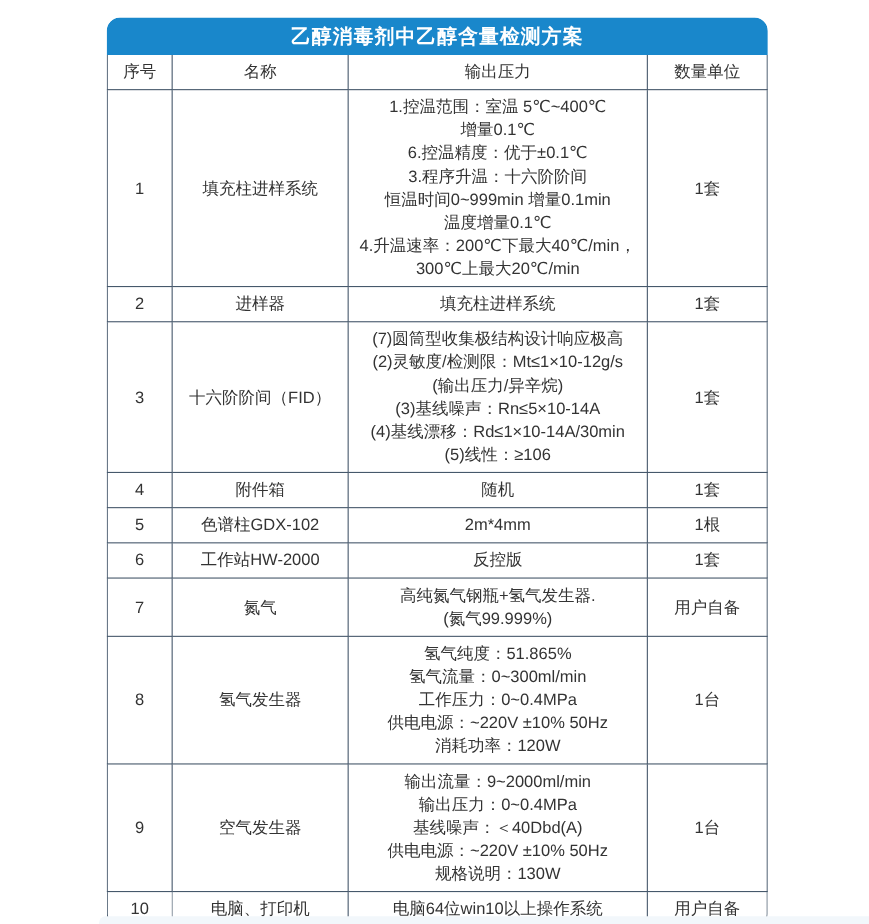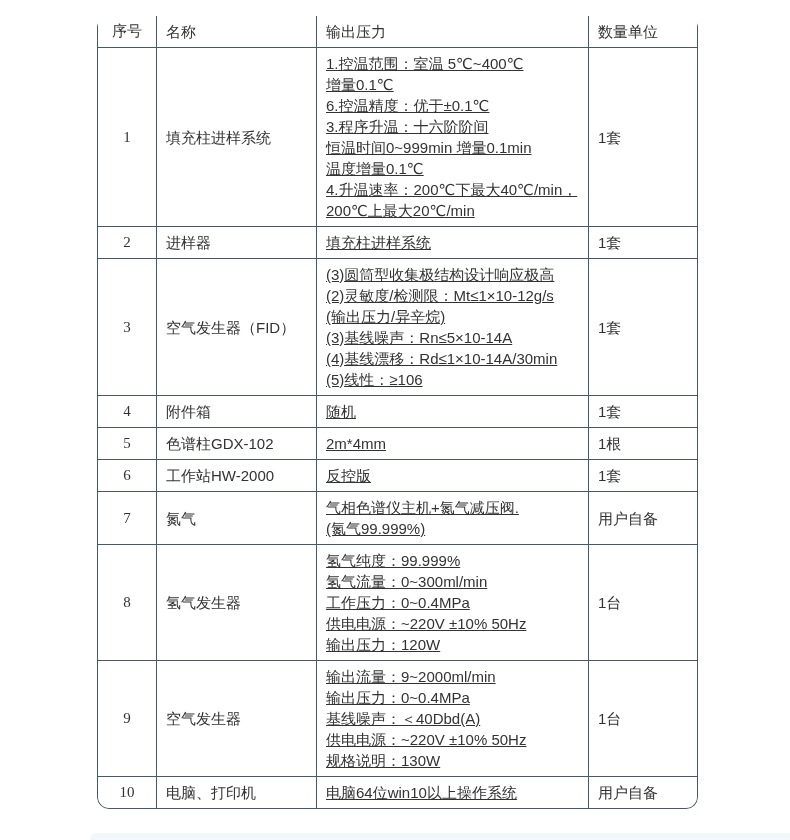--- a/index.html
+++ b/index.html
@@ -41,45 +41,48 @@
     border-collapse:separate;
     border-spacing:0;
     font-size:15px;
     line-height:21px;
   }
   .spec-table th,.spec-table td{
     border-right:1px solid var(--border);
     border-bottom:1px solid var(--border);
     padding:5px 9px;
     vertical-align:middle;
-    text-align:left;
+    text-align:center;
     font-weight:normal;
     overflow:hidden;
   }
   .spec-table th:first-child,.spec-table td:first-child{
     border-left:1px solid var(--border);
   }
   .spec-table thead th{border-top:none;}
-  .spec-table .col-no{text-align:center;font-family:Liberation Serif, serif;}
+  .spec-table .col-no{text-align:center;}
   .spec-table tbody tr:last-child td:first-child{border-bottom-left-radius:12px;}
   .spec-table tbody tr:last-child td:last-child{border-bottom-right-radius:12px;}
   .cell-name{white-space:nowrap;}
-  .spec-line{white-space:nowrap;text-decoration:underline;}
+  .spec-line{white-space:nowrap;}
   .bottom-strip{
     position:absolute;
     left:90px;right:0;
     top:833px;height:7px;
     background:#f2f7fb;
     border-top-left-radius:6px;
   }
 </style>
 </head>
 <body>
 
 <div class="card">
+  <div class="title-bar">
+    <span>乙醇消毒剂中乙醇含量检测方案</span>
+  </div>
   <table class="spec-table">
     <colgroup>
       <col style="width:60px">
       <col style="width:160px">
       <col style="width:272px">
       <col style="width:109px">
     </colgroup>
     <thead>
       <tr>
         <th class="col-no">序号</th>
@@ -93,37 +96,37 @@
           <td class="col-no">1</td>
           <td class="cell-name">填充柱进样系统</td>
           <td>
             <div class="spec-line">1.控温范围：室温 5℃~400℃</div>
             <div class="spec-line">增量0.1℃</div>
             <div class="spec-line">6.控温精度：优于±0.1℃</div>
             <div class="spec-line">3.程序升温：十六阶阶间</div>
             <div class="spec-line">恒温时间0~999min 增量0.1min</div>
             <div class="spec-line">温度增量0.1℃</div>
             <div class="spec-line">4.升温速率：200℃下最大40℃/min，</div>
-            <div class="spec-line">200℃上最大20℃/min</div>
+            <div class="spec-line">300℃上最大20℃/min</div>
           </td>
           <td>1套</td>
         </tr>
         <tr>
           <td class="col-no">2</td>
           <td class="cell-name">进样器</td>
           <td>
             <div class="spec-line">填充柱进样系统</div>
           </td>
           <td>1套</td>
         </tr>
         <tr>
           <td class="col-no">3</td>
-          <td class="cell-name">空气发生器（FID）</td>
-          <td>
-            <div class="spec-line">(3)圆筒型收集极结构设计响应极高</div>
+          <td class="cell-name">十六阶阶间（FID）</td>
+          <td>
+            <div class="spec-line">(7)圆筒型收集极结构设计响应极高</div>
             <div class="spec-line">(2)灵敏度/检测限：Mt≤1×10-12g/s</div>
             <div class="spec-line">(输出压力/异辛烷)</div>
             <div class="spec-line">(3)基线噪声：Rn≤5×10-14A</div>
             <div class="spec-line">(4)基线漂移：Rd≤1×10-14A/30min</div>
             <div class="spec-line">(5)线性：≥106</div>
           </td>
           <td>1套</td>
         </tr>
         <tr>
           <td class="col-no">4</td>
@@ -146,34 +149,34 @@
           <td class="cell-name">工作站HW-2000</td>
           <td>
             <div class="spec-line">反控版</div>
           </td>
           <td>1套</td>
         </tr>
         <tr>
           <td class="col-no">7</td>
           <td class="cell-name">氮气</td>
           <td>
-            <div class="spec-line">气相色谱仪主机+氮气减压阀.</div>
+            <div class="spec-line">高纯氮气钢瓶+氢气发生器.</div>
             <div class="spec-line">(氮气99.999%)</div>
           </td>
           <td>用户自备</td>
         </tr>
         <tr>
           <td class="col-no">8</td>
           <td class="cell-name">氢气发生器</td>
           <td>
-            <div class="spec-line">氢气纯度：99.999%</div>
+            <div class="spec-line">氢气纯度：51.865%</div>
             <div class="spec-line">氢气流量：0~300ml/min</div>
             <div class="spec-line">工作压力：0~0.4MPa</div>
             <div class="spec-line">供电电源：~220V ±10% 50Hz</div>
-            <div class="spec-line">输出压力：120W</div>
+            <div class="spec-line">消耗功率：120W</div>
           </td>
           <td>1台</td>
         </tr>
         <tr>
           <td class="col-no">9</td>
           <td class="cell-name">空气发生器</td>
           <td>
             <div class="spec-line">输出流量：9~2000ml/min</div>
             <div class="spec-line">输出压力：0~0.4MPa</div>
             <div class="spec-line">基线噪声：＜40Dbd(A)</div>

